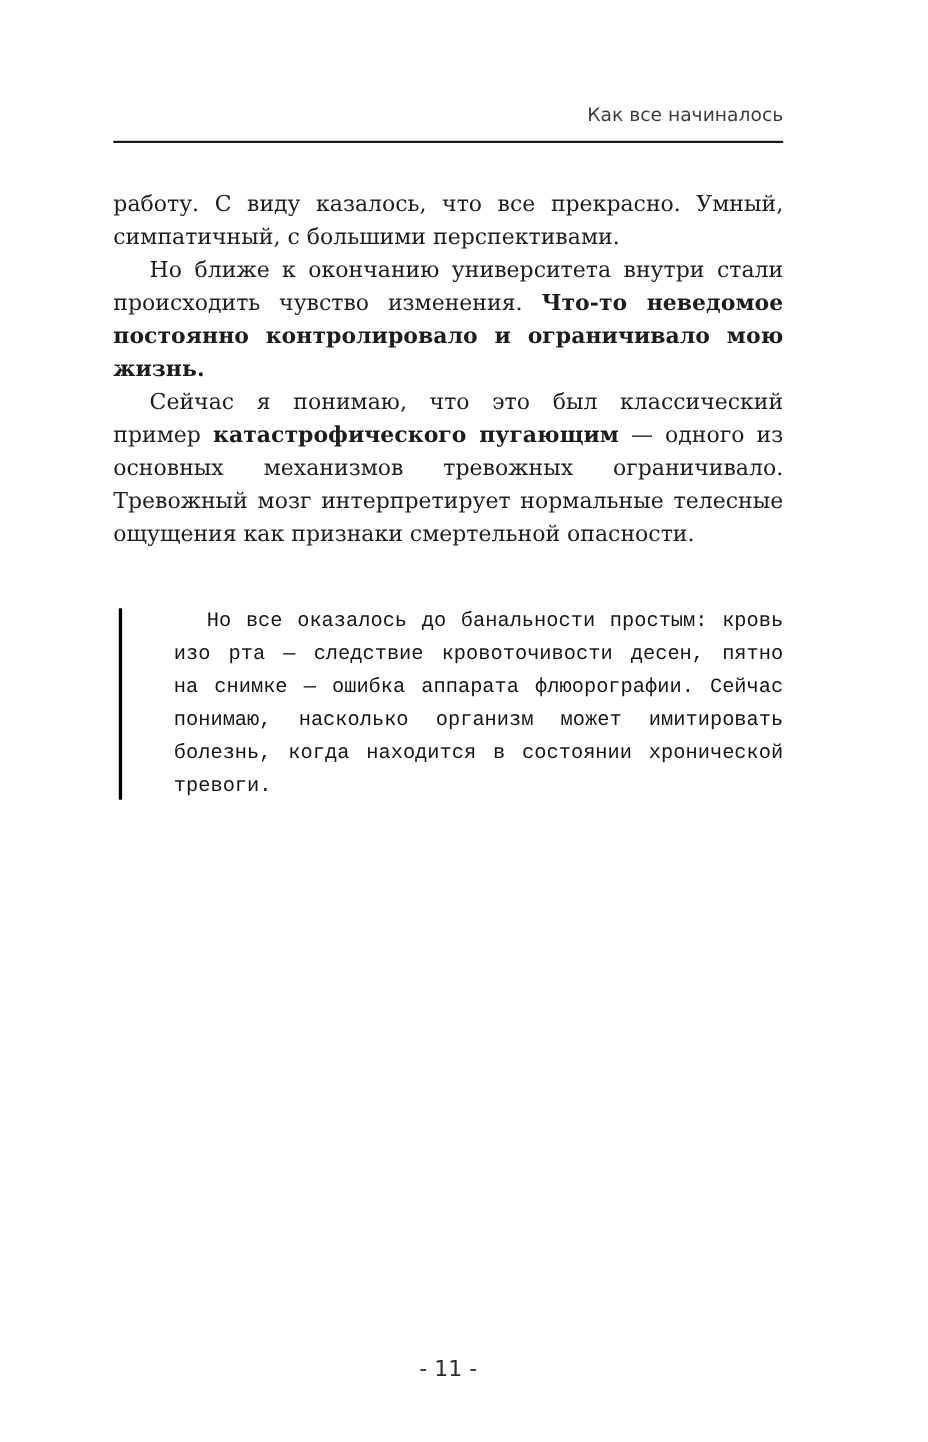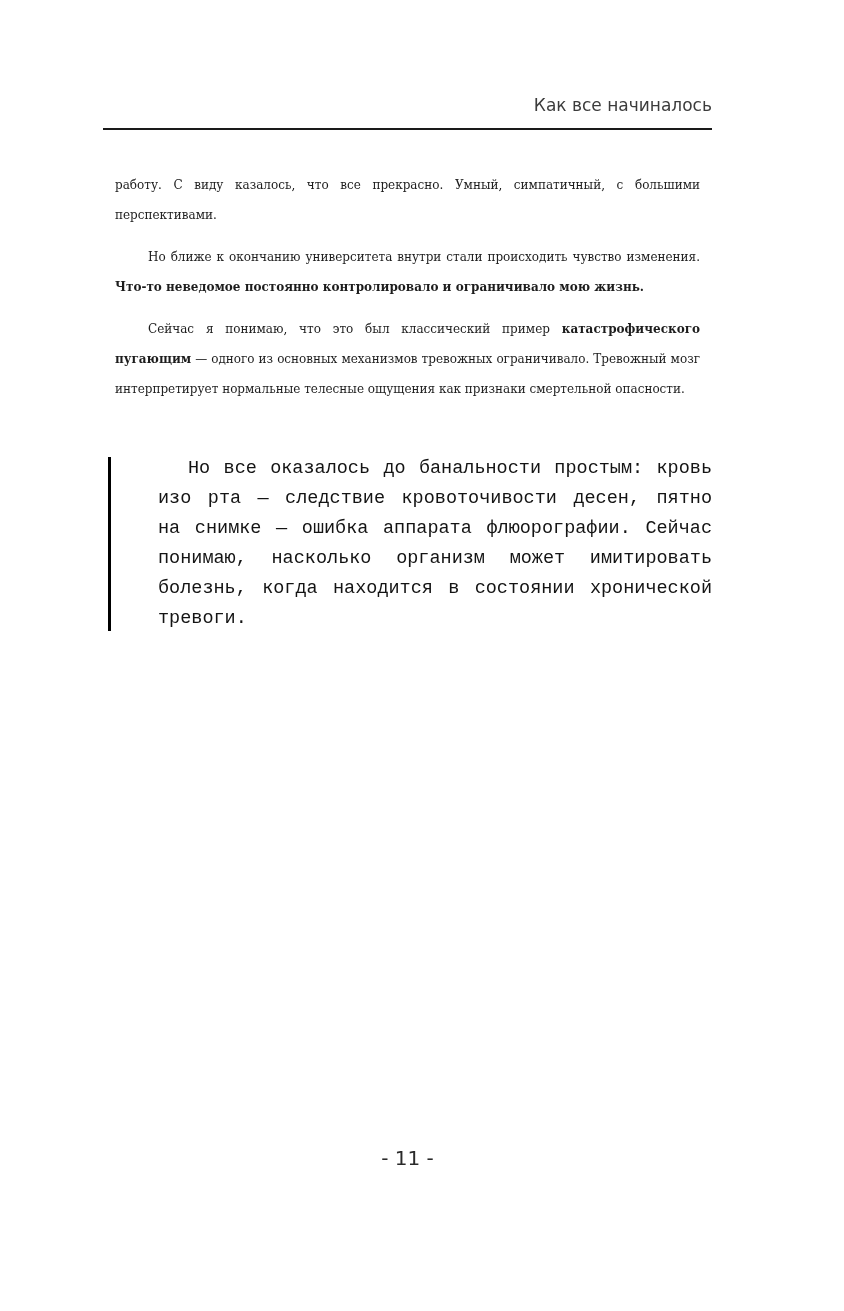--- a/index.html
+++ b/index.html
@@ -27,22 +27,22 @@
   }
   .head-rule {
     border: none;
     border-top: 2px solid #1a1a1a;
     margin: 13px 0 0 0;
   }
   .body-text {
     margin-top: 40px;
   }
   .para {
-    margin: 12px;
-    font-size: 12px;
+    margin: 0;
+    font-size: 20px;
     line-height: 30px;
     text-align: justify;
   }
   .para.indent { text-indent: 33px; }
   .para b { font-weight: bold; }
   .quote-block {
     position: relative;
     margin: 48px 0 0 5px;
     padding: 2px 0 2px 50px;
   }
@@ -60,21 +60,21 @@
     font-size: 18.5px;
     line-height: 30px;
     text-align: justify;
     text-indent: 30px;
     color: #141414;
   }
   .page-number {
     position: absolute;
     left: 103px;
     right: 132px;
-    top: 1146px;
+    top: 1232px;
     text-align: center;
     font-family: "DejaVu Sans", "Liberation Sans", sans-serif;
     font-size: 20px;
     color: #2a2a2a;
   }
 </style>
 </head>
 <body>
 
 <div class="page">

